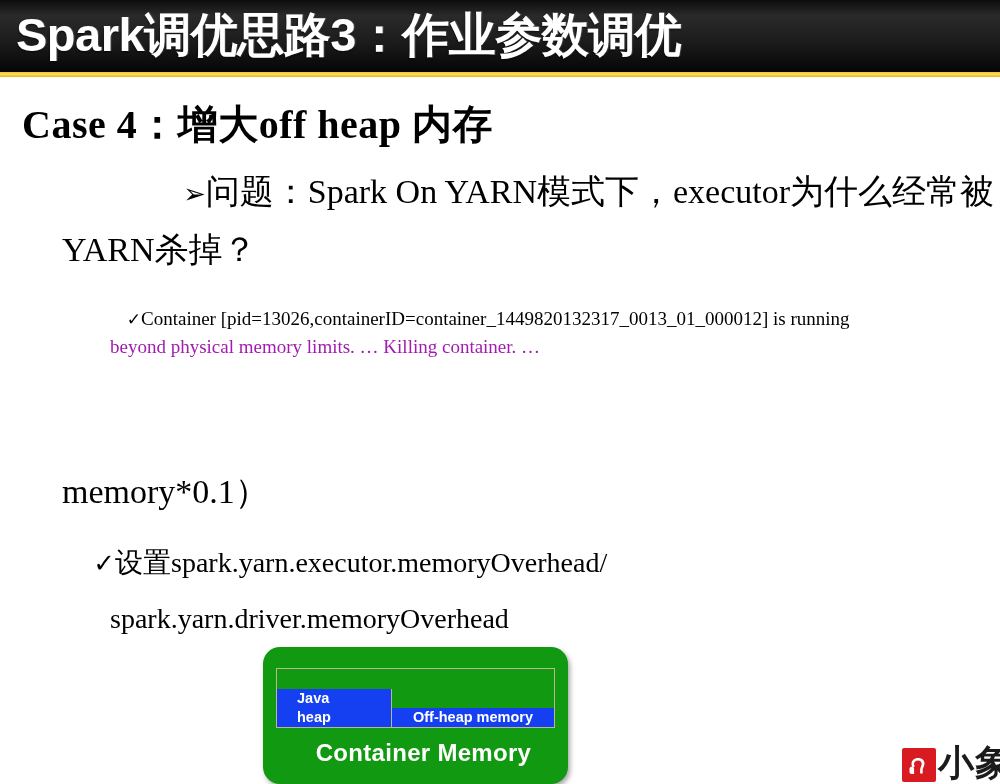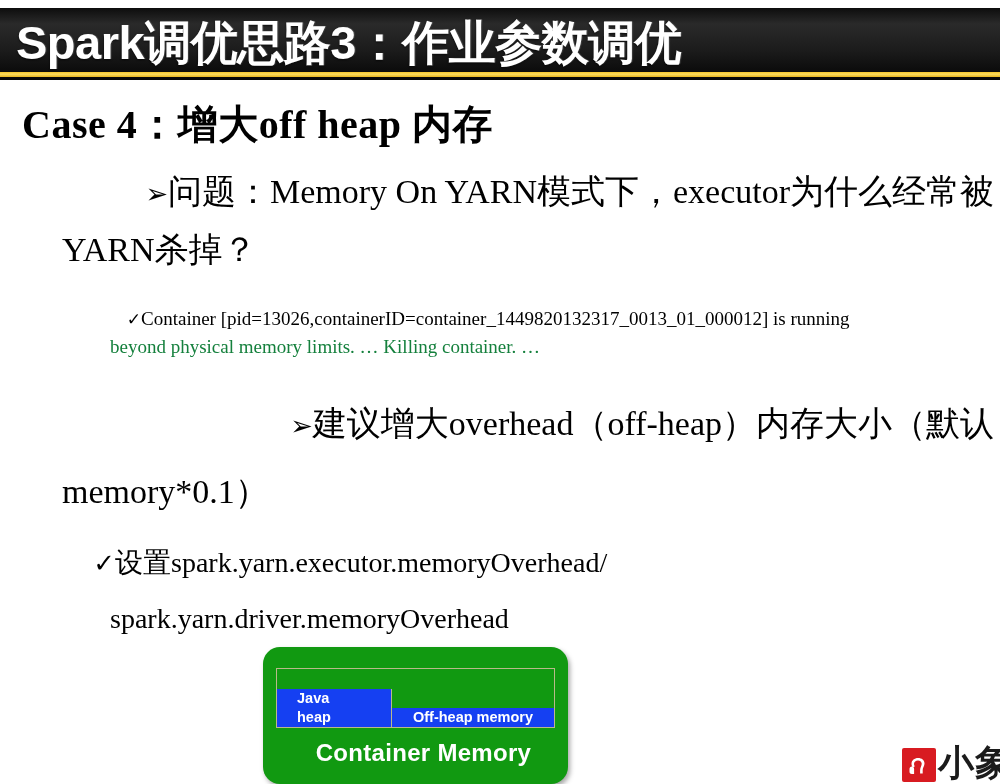--- a/index.html
+++ b/index.html
@@ -20,21 +20,20 @@
   }
 
   
   #title-banner {
     position: absolute;
     left: 0; top: 0;
     width: 1000px;
     height: 72px;
     background: linear-gradient(180deg, #0d0d0d 0%, #2a2a2a 22%, #1c1c1c 58%, #050505 100%);
     overflow: hidden;
-    margin-top: 8px;
   }
   #title-text {
     position: absolute;
     left: 16px;
     top: 4px;
     color: #ffffff;
     font-family: "Liberation Sans", "DejaVu Sans", sans-serif;
     font-weight: bold;
     font-size: 47px;
     letter-spacing: -0.5px;
@@ -104,21 +103,21 @@
   .lvl2-bullet .tick {
     display: inline-block;
     width: 28px;
     font-family: "DejaVu Sans", sans-serif;
     font-size: 17px;
   }
   .lvl2-cont {
     position: absolute;
     left: 110px;
     font-size: 19px;
-    color: #15803d;
+    color: #a21caf;
     line-height: 28px;
     white-space: nowrap;
   }
 
   .lvl2-big {
     position: absolute;
     left: 85px;
     font-size: 28px;
     color: #000000;
     line-height: 46px;
@@ -242,32 +241,29 @@
   <div id="title-banner">
     <div id="title-text">Spark调优思路3：作业参数调优</div>
   </div>
   <div id="title-rule"></div>
 
   <div id="body-area">
 
     <div id="case-heading">Case 4：增大off heap  内存</div>
 
     <div class="lvl1-bullet" style="top:86px;">
-      <span class="arrow">➢</span><span>问题：Memory On YARN模式下，executor为什么经常被</span>
+      <span class="arrow">➢</span><span>问题：Spark On YARN模式下，executor为什么经常被</span>
     </div>
     <div class="lvl1-cont" style="top:144px;">YARN杀掉？</div>
 
     <div class="lvl2-bullet" style="top:228px;margin-left:45px;">
       <span class="tick">✓</span><span>Container [pid=13026,containerID=container_1449820132317_0013_01_000012] is running</span>
     </div>
     <div class="lvl2-cont" style="top:256px;">beyond physical memory limits. … Killing container. …</div>
 
-    <div class="lvl1-bullet" style="top:318px;">
-      <span class="arrow">➢</span><span>建议增大overhead（off-heap）内存大小（默认</span>
-    </div>
     <div class="lvl1-cont" style="top:386px;">memory*0.1）</div>
 
     <div class="lvl2-big" style="top:463px;">
       <span class="tick">✓</span><span>设置spark.yarn.executor.memoryOverhead/</span>
     </div>
     <div class="lvl2-big-cont" style="top:519px;">spark.yarn.driver.memoryOverhead</div>
 
   </div>
 
   <div id="memory-diagram">

